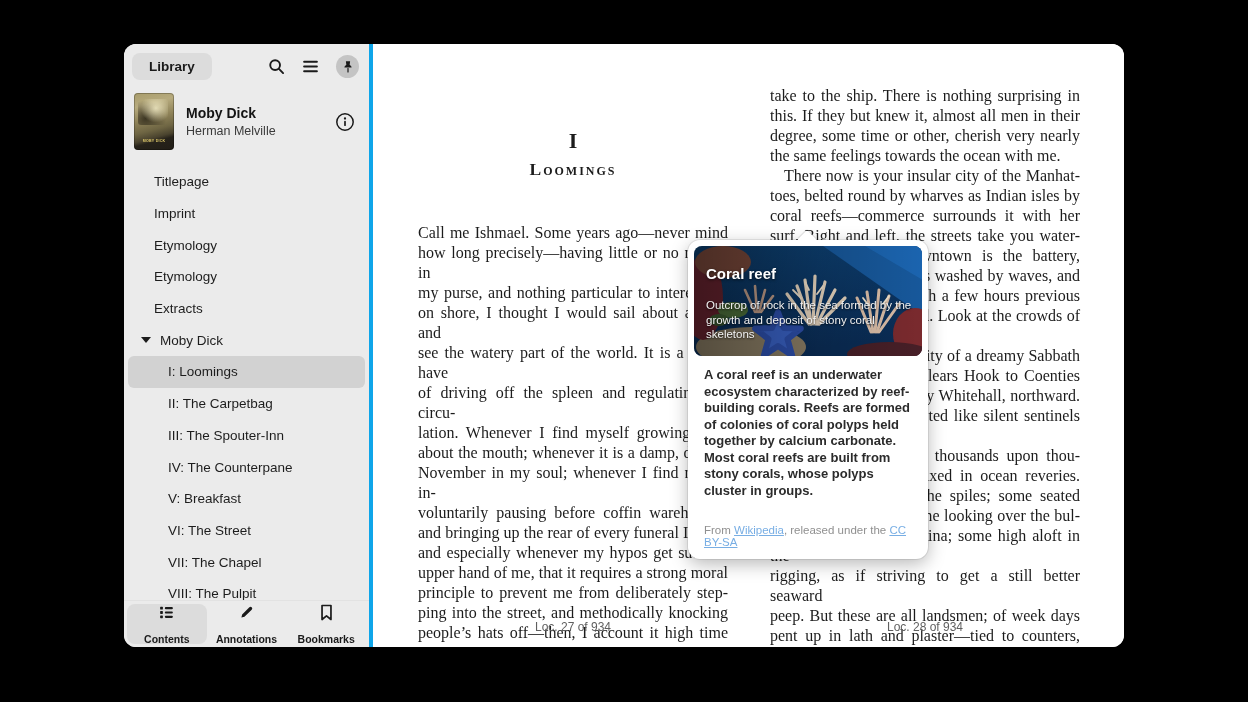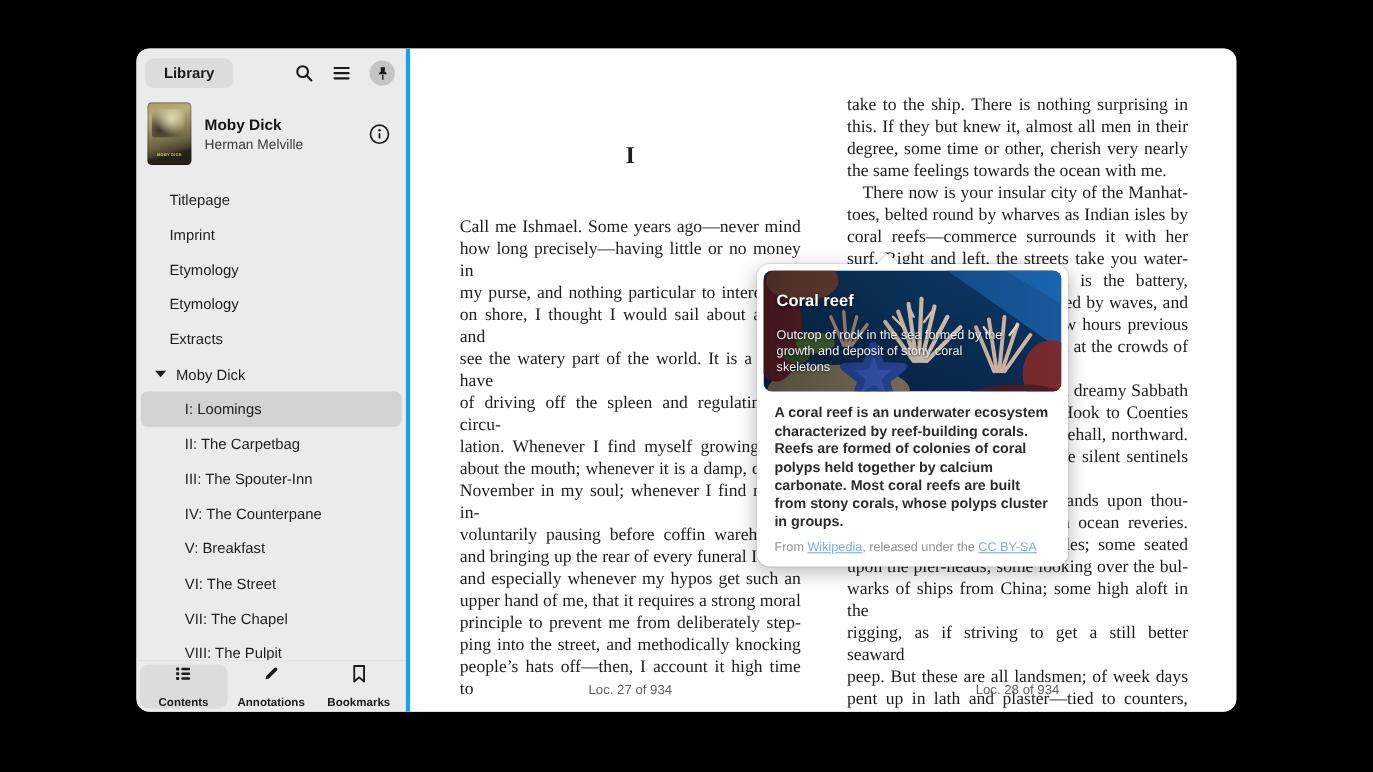--- a/index.html
+++ b/index.html
@@ -63,34 +63,34 @@
   .lines-left { margin-top:43px; }
   .line { font-size:16px; line-height:20px; text-align:justify; text-align-last:justify;
           white-space:normal; }
   .line.end { text-align-last:left; }
   .line.indent { text-indent:14px; }
   .loc { position:absolute; top:576px; width:310px; text-align:center; font-size:12px;
          color:var(--muted,#5f5f5f); }
   .loc-left { left:45px; } .loc-right { left:397px; }
 
   
-  .popover { position:absolute; left:315px; top:196px; width:283px; background:#fff;
+  .popover { position:absolute; left:315px; top:196px; width:240px; background:#fff;
              border-radius:12px; padding:6px 6px 0;
              box-shadow:0 0 0 1px rgba(0,0,0,.08), 0 5px 18px rgba(0,0,0,.28); z-index:5; }
   .pop-arrow { position:absolute; top:-7px; left:112px; width:14px; height:14px; background:#fff;
                transform:rotate(45deg); border-radius:2px;
                box-shadow:-1px -1px 1px rgba(0,0,0,.12); z-index:1; }
   .pop-img { position:relative; z-index:2; height:110px; border-radius:8px; overflow:hidden; }
   .pop-img svg { display:block; width:100%; height:100%; }
   .pop-title { position:absolute; left:12px; top:19px; color:#fff; font-size:15px;
                font-weight:700; text-shadow:0 1px 3px rgba(0,0,0,.7); }
   .pop-sub { position:absolute; left:12px; top:52px; width:208px; color:#f2f2f2;
              font-size:11.5px; line-height:14.5px; text-shadow:0 1px 2px rgba(0,0,0,.7); }
   .pop-body { padding:11px 10px 4px; font-size:13px; line-height:16.5px; color:#2b2b2b;font-weight:bold; }
-  .pop-footer { padding:5px 10px 11px; font-size:11.5px; color:#909090; }
+  .pop-footer { padding:5px 10px 11px; font-size:11.5px; color:#909090;margin-top:16px; }
   .pop-footer a { color:var(--link,#78aee4); text-decoration:underline; cursor:pointer; }
 </style>
 </head>
 <body>
 
 <div class="window">
 
   <div class="sidebar">
     <div class="sb-header">
       <button class="library-btn">Library</button>
@@ -244,20 +244,21 @@
         </span>
         <span class="tab-label">Bookmarks</span>
       </div>
     </div>
   </div>
 
   <div class="main">
 
     <div class="col col-left">
       <div class="chapter-num">I</div>
+      <div class="chapter-title">Loomings</div>
       <div class="lines-left">
 
           <div class="line">Call me Ishmael. Some years ago—never mind</div>
 
           <div class="line">how long precisely—having little or no money in</div>
 
           <div class="line">my purse, and nothing particular to interest me</div>
 
           <div class="line">on shore, I thought I would sail about a little and</div>
 

